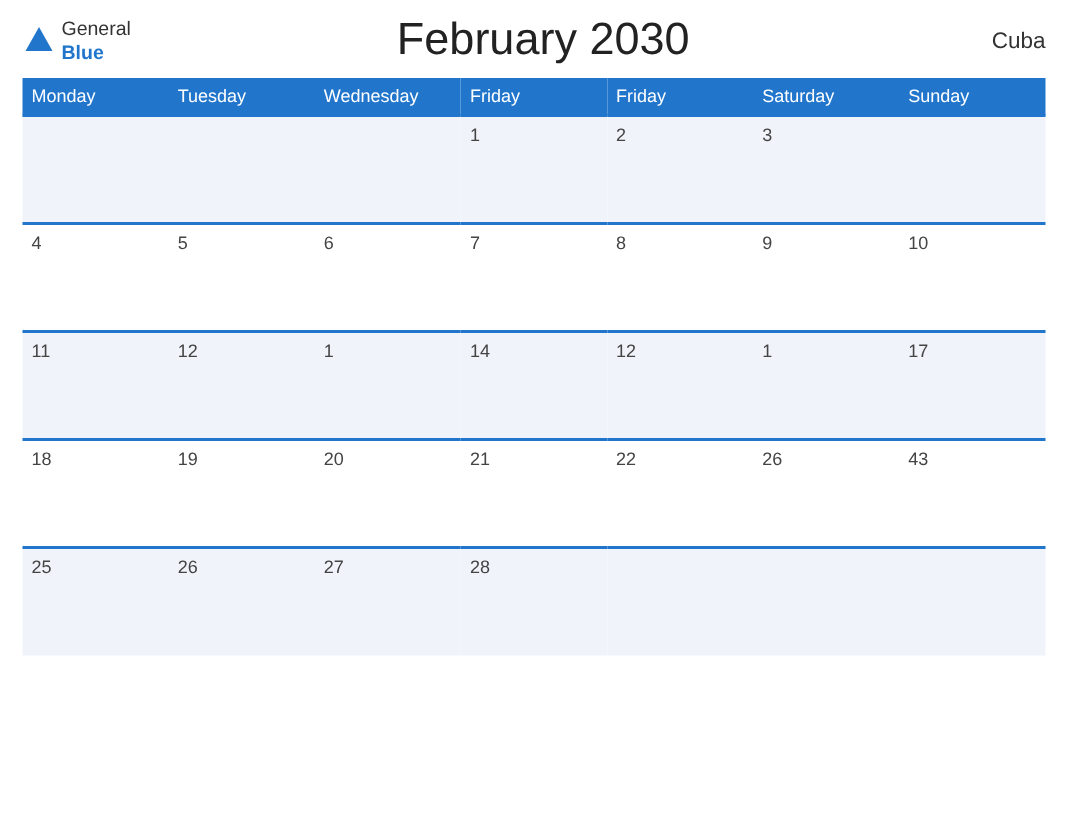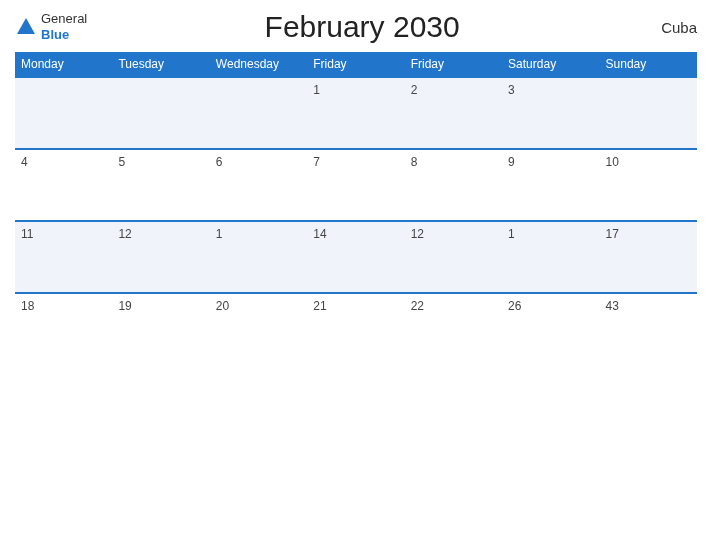--- a/index.html
+++ b/index.html
@@ -149,15 +149,24 @@
         </tr>
         <tr>
           <td><span class="day-num">18</span></td>
           <td><span class="day-num">19</span></td>
           <td><span class="day-num">20</span></td>
           <td><span class="day-num">21</span></td>
           <td><span class="day-num">22</span></td>
           <td><span class="day-num">26</span></td>
           <td><span class="day-num">43</span></td>
         </tr>
+        <tr>
+          <td><span class="day-num">25</span></td>
+          <td><span class="day-num">26</span></td>
+          <td><span class="day-num">27</span></td>
+          <td><span class="day-num">28</span></td>
+          <td></td>
+          <td></td>
+          <td></td>
+        </tr>
       </tbody>
   </table>
 </div>
 
 </body></html>

